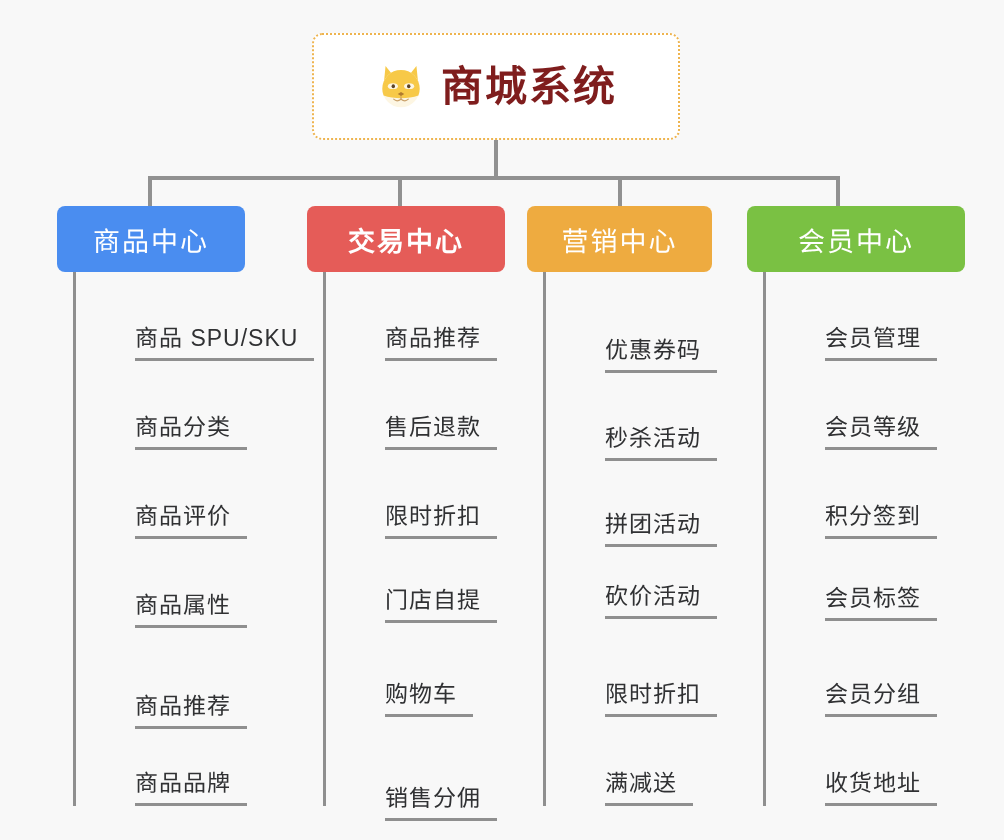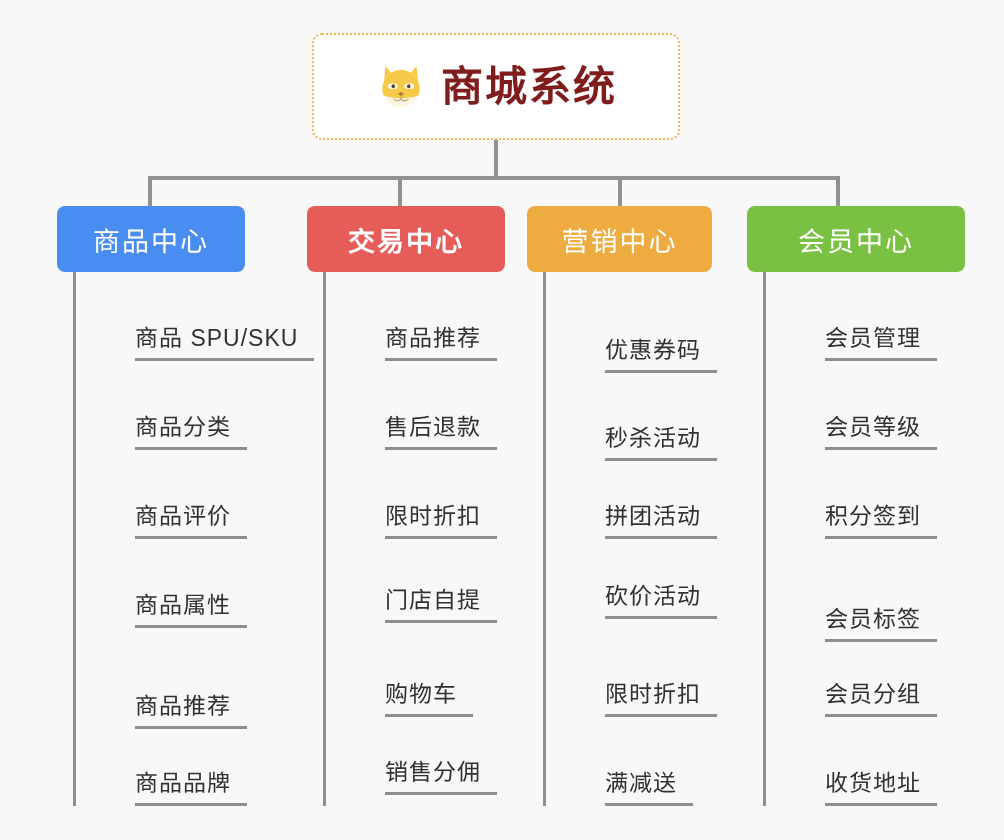--- a/index.html
+++ b/index.html
@@ -195,37 +195,37 @@
       </div>
     <div class="leaf-item" style="top:178px">
         <span class="leaf-label">限时折扣</span>
       </div>
     <div class="leaf-item" style="top:262px">
         <span class="leaf-label">门店自提</span>
       </div>
     <div class="leaf-item" style="top:356px">
         <span class="leaf-label">购物车</span>
       </div>
-    <div class="leaf-item" style="top:434px">
+    <div class="leaf-item" style="top:460px">
         <span class="leaf-label">销售分佣</span>
       </div>
   </div>
 
   <div class="cat-box" style="left: 527px; width: 185px; background: rgb(238, 171, 64);">
     <span>营销中心</span>
   </div>
   <div class="leaf-col" style="left:543px">
     <div class="leaf-trunk" style="height:534px"></div>
     <div class="leaf-item" style="top:12px">
         <span class="leaf-label">优惠券码</span>
       </div>
     <div class="leaf-item" style="top:100px">
         <span class="leaf-label">秒杀活动</span>
       </div>
-    <div class="leaf-item" style="top:178px">
+    <div class="leaf-item" style="top:186px">
         <span class="leaf-label">拼团活动</span>
       </div>
     <div class="leaf-item" style="top:258px">
         <span class="leaf-label">砍价活动</span>
       </div>
     <div class="leaf-item" style="top:356px">
         <span class="leaf-label">限时折扣</span>
       </div>
     <div class="leaf-item" style="top:445px">
         <span class="leaf-label">满减送</span>
@@ -239,21 +239,21 @@
     <div class="leaf-trunk" style="height:534px"></div>
     <div class="leaf-item" style="top:0px">
         <span class="leaf-label">会员管理</span>
       </div>
     <div class="leaf-item" style="top:89px">
         <span class="leaf-label">会员等级</span>
       </div>
     <div class="leaf-item" style="top:178px">
         <span class="leaf-label">积分签到</span>
       </div>
-    <div class="leaf-item" style="top:281px">
+    <div class="leaf-item" style="top:260px">
         <span class="leaf-label">会员标签</span>
       </div>
     <div class="leaf-item" style="top:356px">
         <span class="leaf-label">会员分组</span>
       </div>
     <div class="leaf-item" style="top:445px">
         <span class="leaf-label">收货地址</span>
       </div>
   </div>
 

